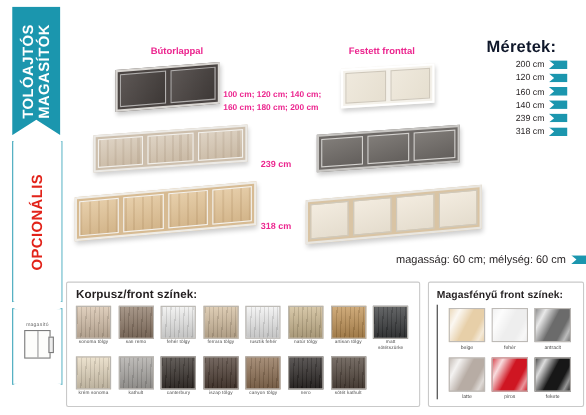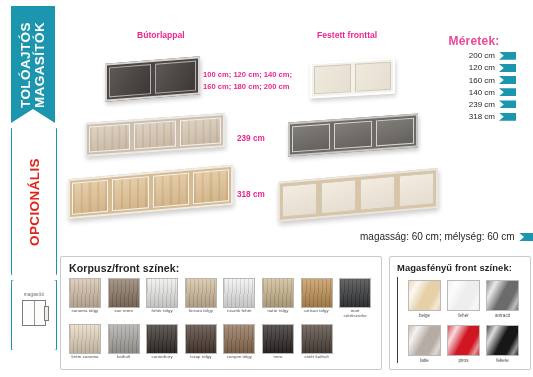--- a/index.html
+++ b/index.html
@@ -31,33 +31,33 @@
      display:flex;flex-direction:column;align-items:center;}
   .ribbon-bot .cap{margin-top:11px;font-size:4.6px;color:#6a6a6a;letter-spacing:.2px;}
   .mini-cab{margin-top:3px;width:22px;height:24px;border:1px solid #7b7b7b;
      background:#fdfdfb;position:relative;}
   .mini-cab:before{content:"";position:absolute;left:50%;top:0;bottom:0;
      width:1px;background:#9a9a9a;}
   .mini-cab:after{content:"";position:absolute;right:-4px;top:5px;width:3px;height:13px;
      border:1px solid #7b7b7b;background:#ededed;}
 
   
-  .pink{color:#ec268f;font-weight:700;}
+  .pink{color:#ec268f;font-weight:700;margin-top:11px;}
   #lbl-butorlappal{position:absolute;left:137px;top:30px;font-size:8.6px;}
   #lbl-festett{position:absolute;left:317px;top:30px;font-size:8.6px;}
   #dims-small{position:absolute;left:203px;top:69px;font-size:7.6px;line-height:1.55;
      white-space:nowrap;}
   #lbl-239{position:absolute;left:237px;top:134px;font-size:8.2px;}
   #lbl-318{position:absolute;left:237px;top:190px;font-size:8.2px;}
   #lbl-hd{position:absolute;left:360px;top:231px;font-size:10px;color:#231f20;
      white-space:nowrap;}
 
   
   #sizes-block{position:absolute;left:418px;top:34px;width:112px;}
-  #sizes-title{font-size:12px;font-weight:700;color:#ec4899;text-align:center;
+  #sizes-title{font-size:15px;font-weight:700;color:#0f172a;text-align:center;
      letter-spacing:.2px;}
   .size-row{display:flex;align-items:center;justify-content:flex-end;
      gap:4px;margin-top:3.2px;padding-right:14px;}
   .size-row span{font-size:8px;color:#231f20;}
   .flagicon{width:17px;height:8px;background:#1b96ae;flex:0 0 auto;
      clip-path:polygon(0 0,100% 0,100% 100%,0 100%,28% 50%);}
 
   
   .cab{position:absolute;}
   .cab .body{width:100%;height:100%;position:relative;display:flex;

